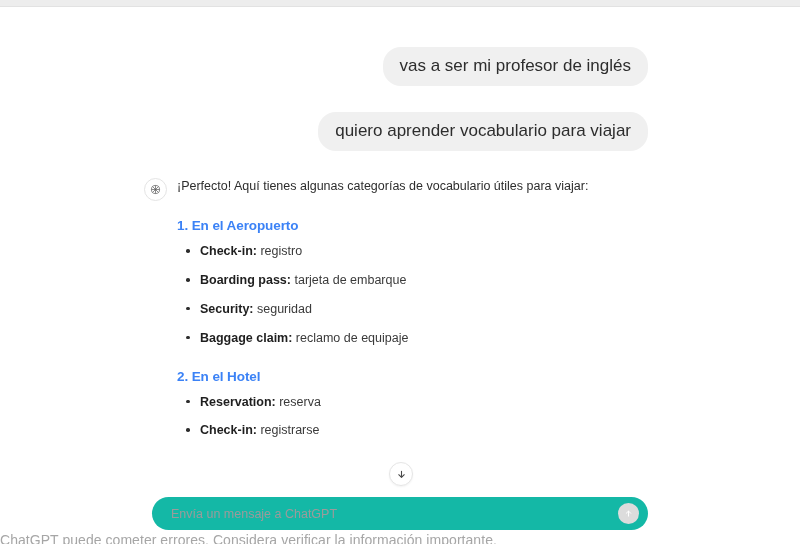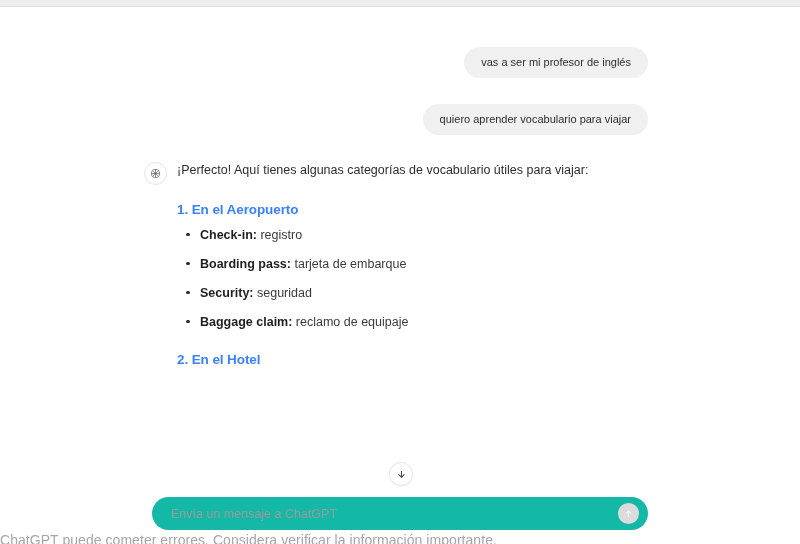--- a/index.html
+++ b/index.html
@@ -46,21 +46,21 @@
   .user-turn {
     display: flex;
     justify-content: flex-end;
     margin-bottom: 26px;
   }
   .user-bubble {
     background: #f0f0f0;
     color: #2d2d2d;
     border-radius: 18px;
     padding: 8px 17px;
-    font-size: 11px;
+    font-size: 17px;
     line-height: 1.35;
     max-width: 420px;
     white-space: nowrap;
   }
 
   
   .assistant-turn {
     display: flex;
     align-items: flex-start;
     margin-bottom: 24px;
@@ -237,20 +237,29 @@
           </li>
           <li>
             <span class="term">Security:</span><span> seguridad</span>
           </li>
           <li>
             <span class="term">Baggage claim:</span><span> reclamo de equipaje</span>
           </li>
         </ul>
 
         <div class="section-heading">2. En el Hotel</div>
+        <ul class="vocab-list">
+          <li>
+            <span class="term">Reservation:</span><span> reserva</span>
+          </li>
+          <li>
+            <span class="term">Check-in:</span><span> registrarse</span>
+          </li>
+
+        </ul>
       </div>
     </div>
 
   </div>
 </div>
 
 <div id="scroll-bottom-button">
   <svg width="11" height="11" viewBox="0 0 24 24" fill="none" stroke="#4a4a4a" stroke-width="2.4" stroke-linecap="round" stroke-linejoin="round">
     <path d="M12 5 L12 18 M6 12.5 L12 18.5 L18 12.5"></path>
   </svg>

